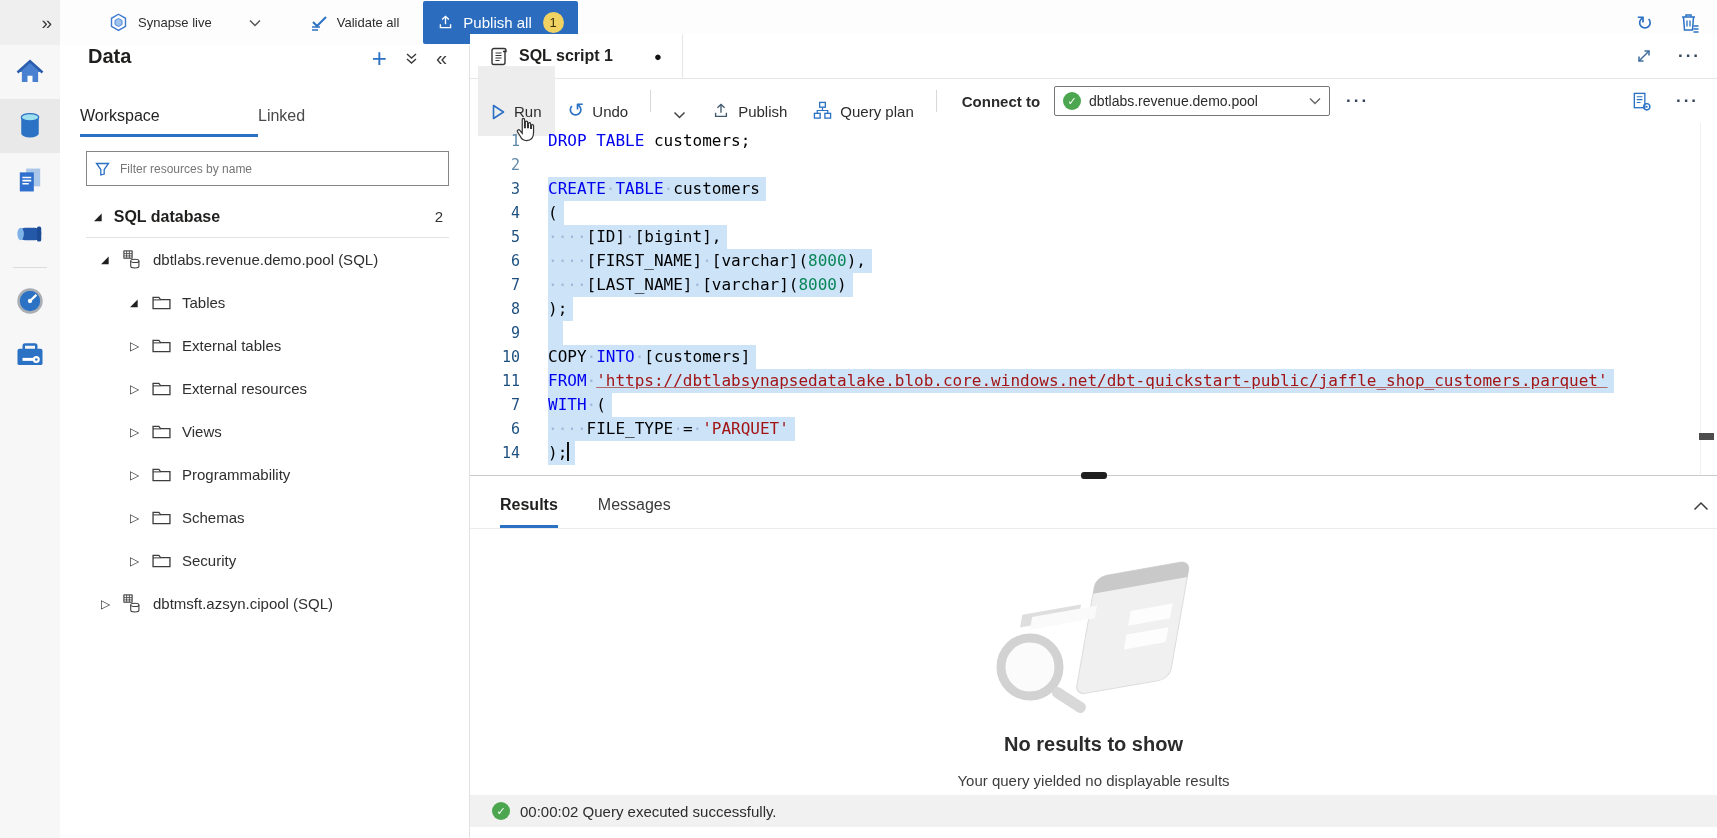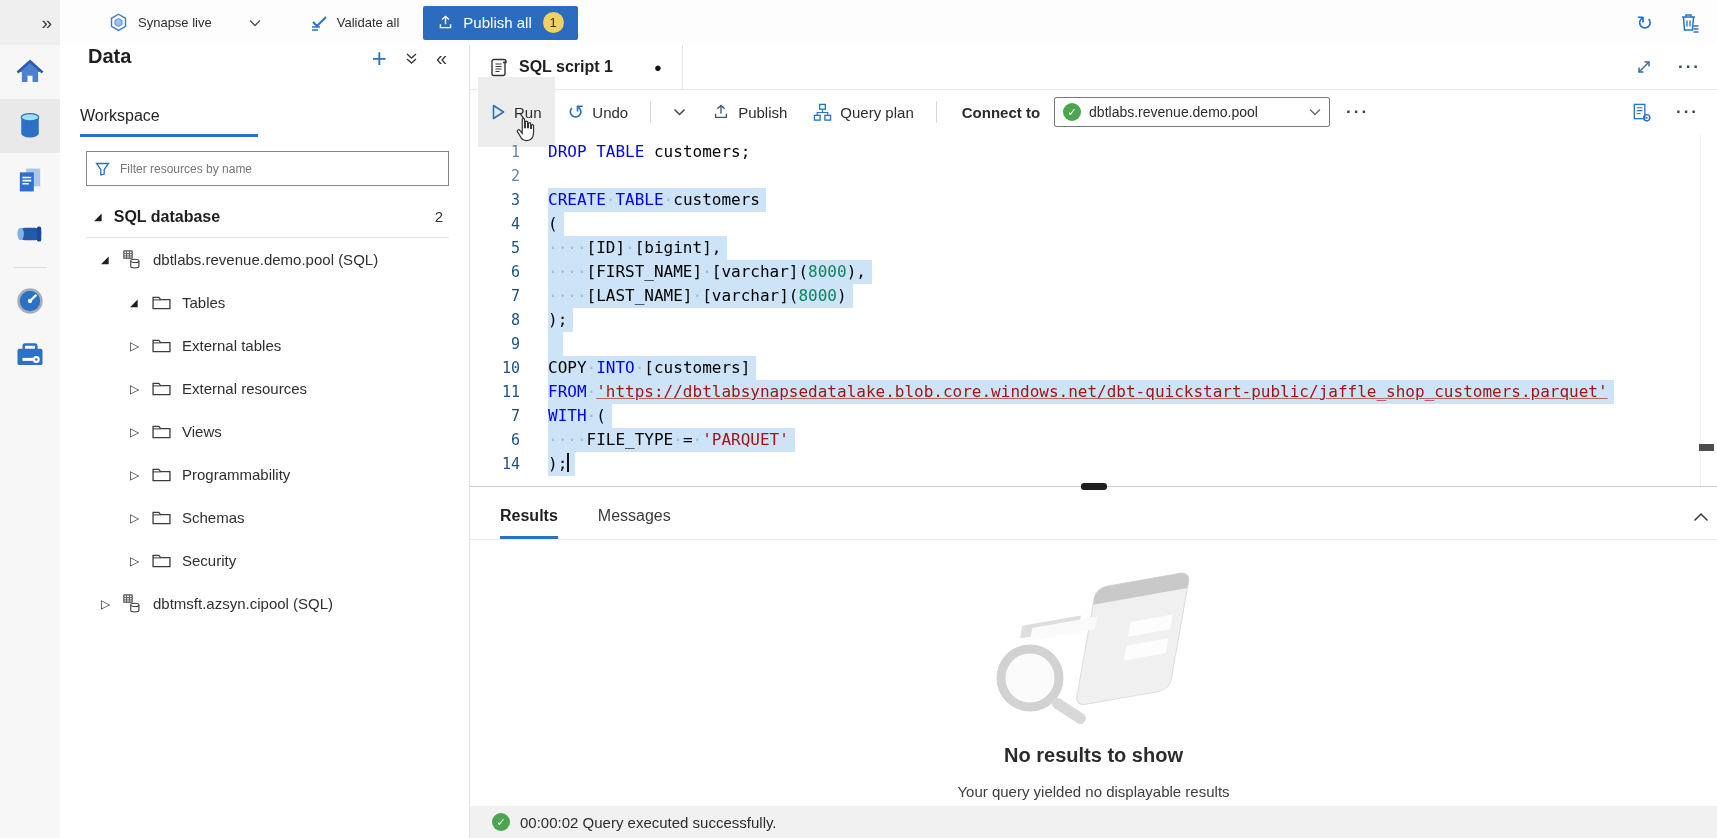--- a/index.html
+++ b/index.html
@@ -7,21 +7,21 @@
   #app{position:relative;width:1717px;height:838px;}
 
   
   #topbar{position:absolute;left:0;top:0;width:1717px;height:45px;background:#fdfdfd;border-bottom:1px solid #e6e6e6;display:flex;align-items:center;}
   #corner{width:60px;height:45px;background:#efefef;display:flex;align-items:center;justify-content:flex-end;padding-right:8px;box-sizing:border-box;}
   .rail-expand{font-size:19px;color:#3a3a3a;cursor:pointer;}
   .tb-item{display:flex;align-items:center;gap:9px;font-size:13px;color:#2d2d2d;padding:0 10px;height:34px;}
   #mode-sel{margin-left:38px;}
   #mode-sel .chev{margin-left:28px;}
   #validate{margin-left:28px;}
-  #publish-all{margin-left:14px;display:flex;align-items:center;gap:9px;height:34px;padding:0 14px;background:#2b6cbe;border:none;border-radius:2px;color:#fff;font-size:15px;font-family:inherit;cursor:pointer;}
+  #publish-all{margin-left:14px;display:flex;align-items:center;gap:9px;height:43px;padding:0 14px;background:#2b6cbe;border:none;border-radius:2px;color:#fff;font-size:15px;font-family:inherit;cursor:pointer;}
   #publish-all .badge{background:#f0d263;color:#3d3308;border-radius:50%;width:21px;height:21px;display:flex;align-items:center;justify-content:center;font-size:13px;margin-left:2px;}
   #tb-right{margin-left:auto;display:flex;align-items:center;gap:26px;margin-right:18px;}
   .glyph-icon{color:#2b71c4;font-size:20px;line-height:1;cursor:pointer;}
 
   
   #rail{position:absolute;left:0;top:45px;width:60px;height:793px;background:#f7f7f7;box-sizing:border-box;}
   .ritem{width:60px;height:54px;display:flex;align-items:center;justify-content:center;cursor:pointer;}
   .ritem.active{background:#e9e9e9;}
   #rail hr{border:none;border-top:1px solid #dcdcdc;width:34px;margin:6px auto;}
 
@@ -43,30 +43,30 @@
   #section-label{font-size:16px;font-weight:700;color:#201f1e;}
   #section-count{margin-left:auto;font-size:15px;color:#333;}
   #section-div{border:none;border-top:1px solid #e3e3e3;margin:0 20px 0 26px;}
   .trow{display:flex;align-items:center;height:43px;font-size:15px;color:#2f2f2f;cursor:pointer;}
   .trow .caret{width:22px;display:inline-block;}
   .caret.expanded{font-size:10px;color:#1f1f1f;}
   .caret.collapsed{font-size:12px;color:#2f2f2f;}
   .trow .ticon{width:30px;display:flex;align-items:center;}
 
   
-  #main{position:absolute;left:470px;top:45px;width:1247px;height:793px;display:flex;flex-direction:column;background:#fff;}
+  #main{position:absolute;left:470px;top:34px;width:1247px;height:793px;display:flex;flex-direction:column;background:#fff;}
   #tabstrip{height:45px;display:flex;align-items:stretch;border-bottom:1px solid #e6e6e6;box-sizing:border-box;}
   #etab{display:flex;align-items:center;gap:11px;padding:0 20px;border-right:1px solid #e6e6e6;background:#fff;cursor:pointer;}
   #etab-label{font-size:16px;font-weight:700;color:#201f1e;}
   #etab-dot{font-size:13px;color:#111;margin-left:30px;}
   #tabstrip-right{margin-left:auto;display:flex;align-items:center;gap:26px;margin-right:16px;}
   .more-dots{color:#33465a;font-size:17px;font-weight:700;letter-spacing:2px;cursor:pointer;}
 
   #edtoolbar{height:44px;display:flex;align-items:center;padding-left:8px;}
-  .tbtn{display:flex;align-items:center;gap:8px;padding:16px 13px;height:38px;font-size:15px;color:#2d2d2d;cursor:pointer;white-space:nowrap;}
+  .tbtn{display:flex;align-items:flex-end;gap:8px;padding:16px 13px;height:38px;font-size:15px;color:#2d2d2d;cursor:pointer;white-space:nowrap;}
   .tbtn.hover{background:#ededed;}
   .tsep{width:1px;height:22px;background:#d8d8d8;margin:0 9px;}
   #connect-label{font-weight:700;color:#2b2b2b;font-size:15px;margin:0 14px 0 16px;}
   #pool-dd{display:flex;align-items:center;gap:8px;height:30px;width:276px;border:1px solid #767676;border-radius:2px;padding:0 8px;box-sizing:border-box;cursor:pointer;}
   #pool-dd .pool-name{font-size:14px;color:#2b2b2b;flex:1;white-space:nowrap;overflow:hidden;}
   .gcheck{width:18px;height:18px;border-radius:50%;background:#4ba64f;color:#fff;font-size:11px;display:flex;align-items:center;justify-content:center;flex:0 0 auto;}
   #edtb-right{margin-left:auto;display:flex;align-items:center;gap:24px;margin-right:18px;}
 
   #editor{height:352px;position:relative;padding-top:6px;box-sizing:border-box;overflow:hidden;font-family:"DejaVu Sans Mono",monospace;font-size:16px;}
   .cl{height:24px;line-height:24px;display:flex;white-space:pre;}
@@ -212,20 +212,21 @@
         <svg width="13" height="13" viewBox="0 0 13 13">
               <path d="M2 2 l4.5 4 L11 2" fill="none" stroke="#3a3a3a" stroke-width="1.4"></path>
               <path d="M2 7 l4.5 4 L11 7" fill="none" stroke="#3a3a3a" stroke-width="1.4"></path>
             </svg>
       </span>
       <span id="dp-collapse">«</span>
     </span>
   </div>
   <div id="dp-tabs">
     <div class="dtab active">Workspace</div>
+    <div class="dtab">Linked</div>
   </div>
   <div id="dp-filter">
     <span>
       <svg width="15" height="14" viewBox="0 0 15 14">
             <path d="M1.5 1.5 h12 L9.2 7.5 v4.5 l-3.4 1 V7.5z" fill="none" stroke="#2b71c4" stroke-width="1.3"></path>
           </svg>
     </span>
     <input type="text" placeholder="Filter resources by name" style="">
   </div>
   <div id="section-row">

